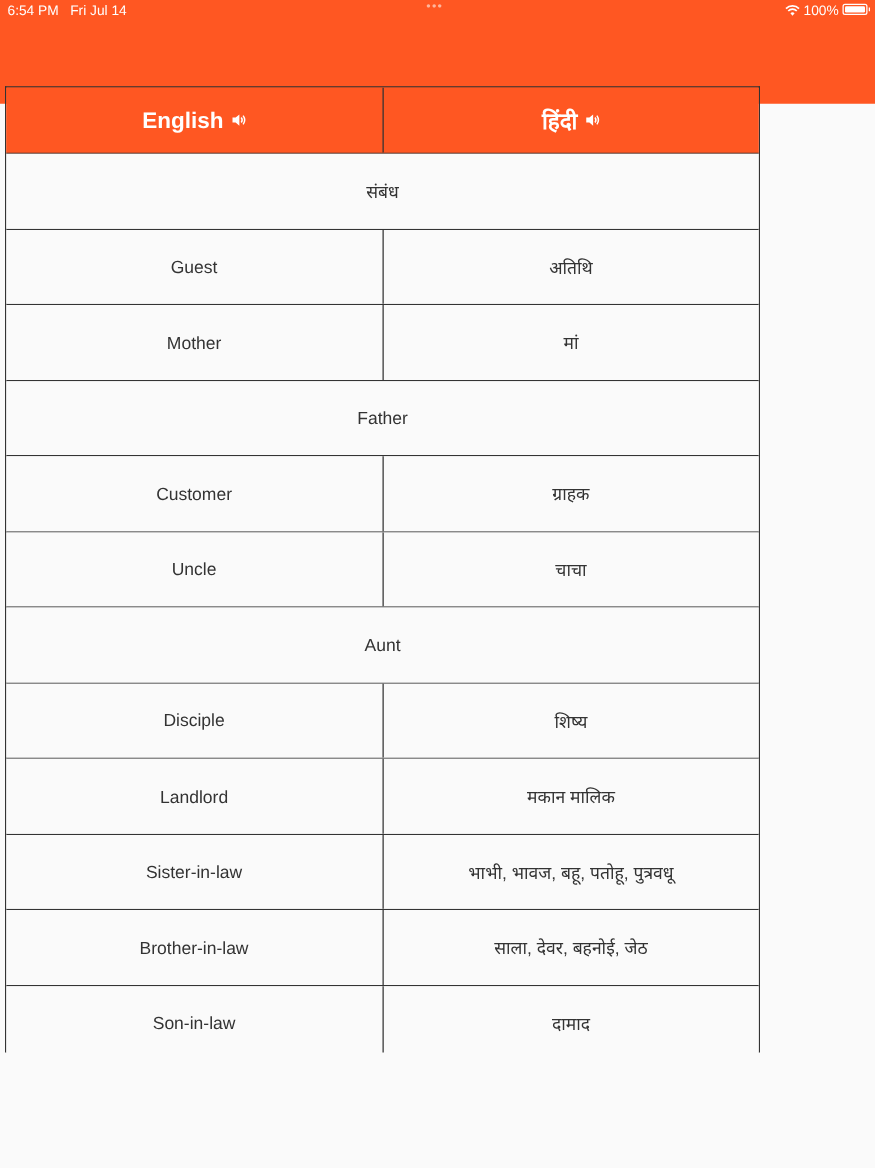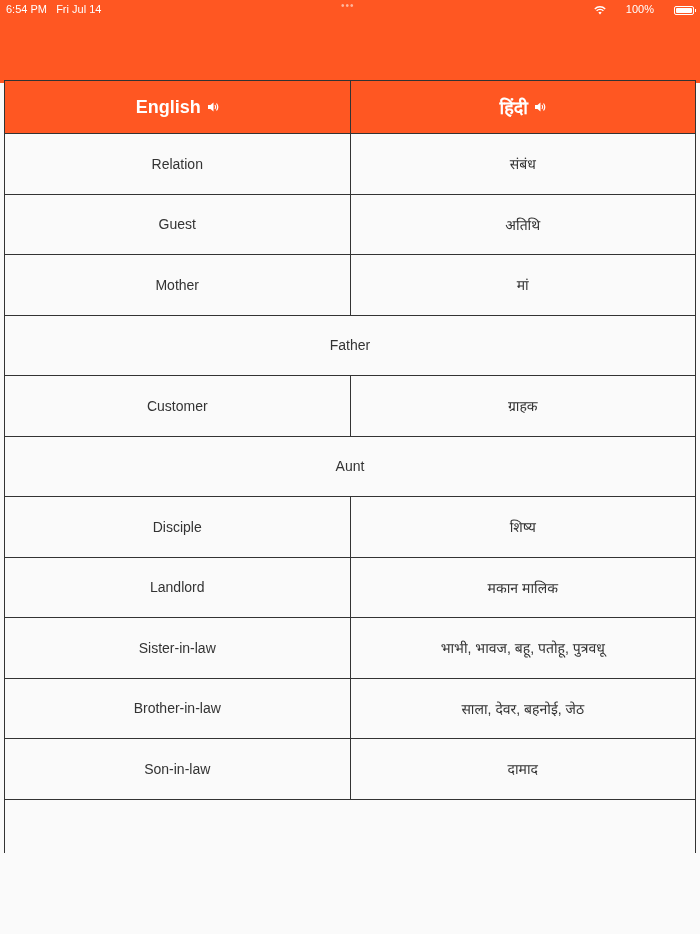--- a/index.html
+++ b/index.html
@@ -1,29 +1,29 @@
 <!DOCTYPE html>
 <html><head>
 <meta charset="utf-8">
 <style>
   html, body { margin:0; padding:0; }
   body { width:700px; height:934px; background:#fafafa; overflow:hidden; font-family:"Liberation Sans", "DejaVu Sans", sans-serif; position:relative; }
   .topbar { position:absolute; left:0; top:0; width:700px; height:83px; background:#ff5722; }
   .statusbar { position:absolute; left:0; top:0; width:700px; height:18px; color:#fff; font-size:11px; }
   .sb-time { position:absolute; left:6px; top:3px; }
   .sb-dots { position:absolute; left:341px; top:0px; font-size:10px; letter-spacing:1px; color:#ffb59c; }
-  .sb-right { position:absolute; right:6px; top:3px; display:flex; align-items:flex-end; gap:20px; }
+  .sb-right { position:absolute; right:6px; top:3px; display:flex; align-items:flex-start; gap:3px; }
   .battery { width:20px; height:9px; border:1px solid #fff; border-radius:2px; position:relative; box-sizing:border-box; padding:1px; }
   .battery-fill { width:100%; height:100%; background:#fff; border-radius:1px; }
   .battery-tip { position:absolute; right:-3px; top:2px; width:1.5px; height:3px; background:#fff; }
   .navbar { position:absolute; left:0; top:18px; width:700px; height:48px; }
   .back-btn { position:absolute; left:10px; top:12px; width:20px; height:24px; cursor:pointer; }
   .nav-title { position:absolute; left:0; right:0; top:11px; text-align:center; color:#fff; font-size:20px; pointer-events:none; }
   .yt-btn { position:absolute; right:8px; top:13px; width:24px; height:19px; cursor:pointer; }
-  .table { position:absolute; left:4px; top:80px; width:692px; border-left:1px solid #333; border-right:1px solid #333; border-top:1px solid #333; box-sizing:border-box; height:773px; overflow:hidden; }
+  .table { position:absolute; left:4px; top:69px; width:604px; border-left:1px solid #333; border-right:1px solid #333; border-top:1px solid #333; box-sizing:border-box; height:773px; overflow:hidden; }
   .row { display:flex; height:60.5px; border-bottom:1px solid #333; box-sizing:border-box; }
   .row.header { height:53px; background:#ff5722; }
   .cell { flex:1; display:flex; align-items:center; justify-content:center; font-size:14px; color:#333; background:#fafafa; }
   .row.header .cell { background:#ff5722; color:#fff; font-weight:bold; font-size:18px; gap:6px; }
   .cell + .cell { border-left:1px solid #333;align-items:center; }
   .speaker { width:12px; height:12px; cursor:pointer; }
 </style>
 </head>
 <body>
 
@@ -60,37 +60,40 @@
       <span>हिंदी</span>
       <svg class="speaker" viewBox="0 0 12 12">
           <path d="M1 4 H3.5 L6.5 1.5 V10.5 L3.5 8 H1 Z" fill="#fff"></path>
           <path d="M8 4 Q9.5 6 8 8" stroke="#fff" stroke-width="1.2" fill="none"></path>
           <path d="M9.5 2.5 Q12 6 9.5 9.5" stroke="#fff" stroke-width="1.2" fill="none"></path>
         </svg>
     </div>
   </div>
 
   <div class="row">
-    <div class="cell">Relation</div>
     <div class="cell">संबंध</div>
   </div>
   <div class="row">
     <div class="cell">Guest</div>
     <div class="cell">अतिथि</div>
   </div>
   <div class="row">
     <div class="cell">Mother</div>
     <div class="cell">मां</div>
   </div>
   <div class="row">
     <div class="cell">Father</div>
   </div>
   <div class="row">
     <div class="cell">Customer</div>
     <div class="cell">ग्राहक</div>
+  </div>
+  <div class="row">
+    <div class="cell">Uncle</div>
+    <div class="cell">चाचा</div>
   </div>
   <div class="row">
     <div class="cell">Aunt</div>
   </div>
   <div class="row">
     <div class="cell">Disciple</div>
     <div class="cell">शिष्य</div>
   </div>
   <div class="row">
     <div class="cell">Landlord</div>

